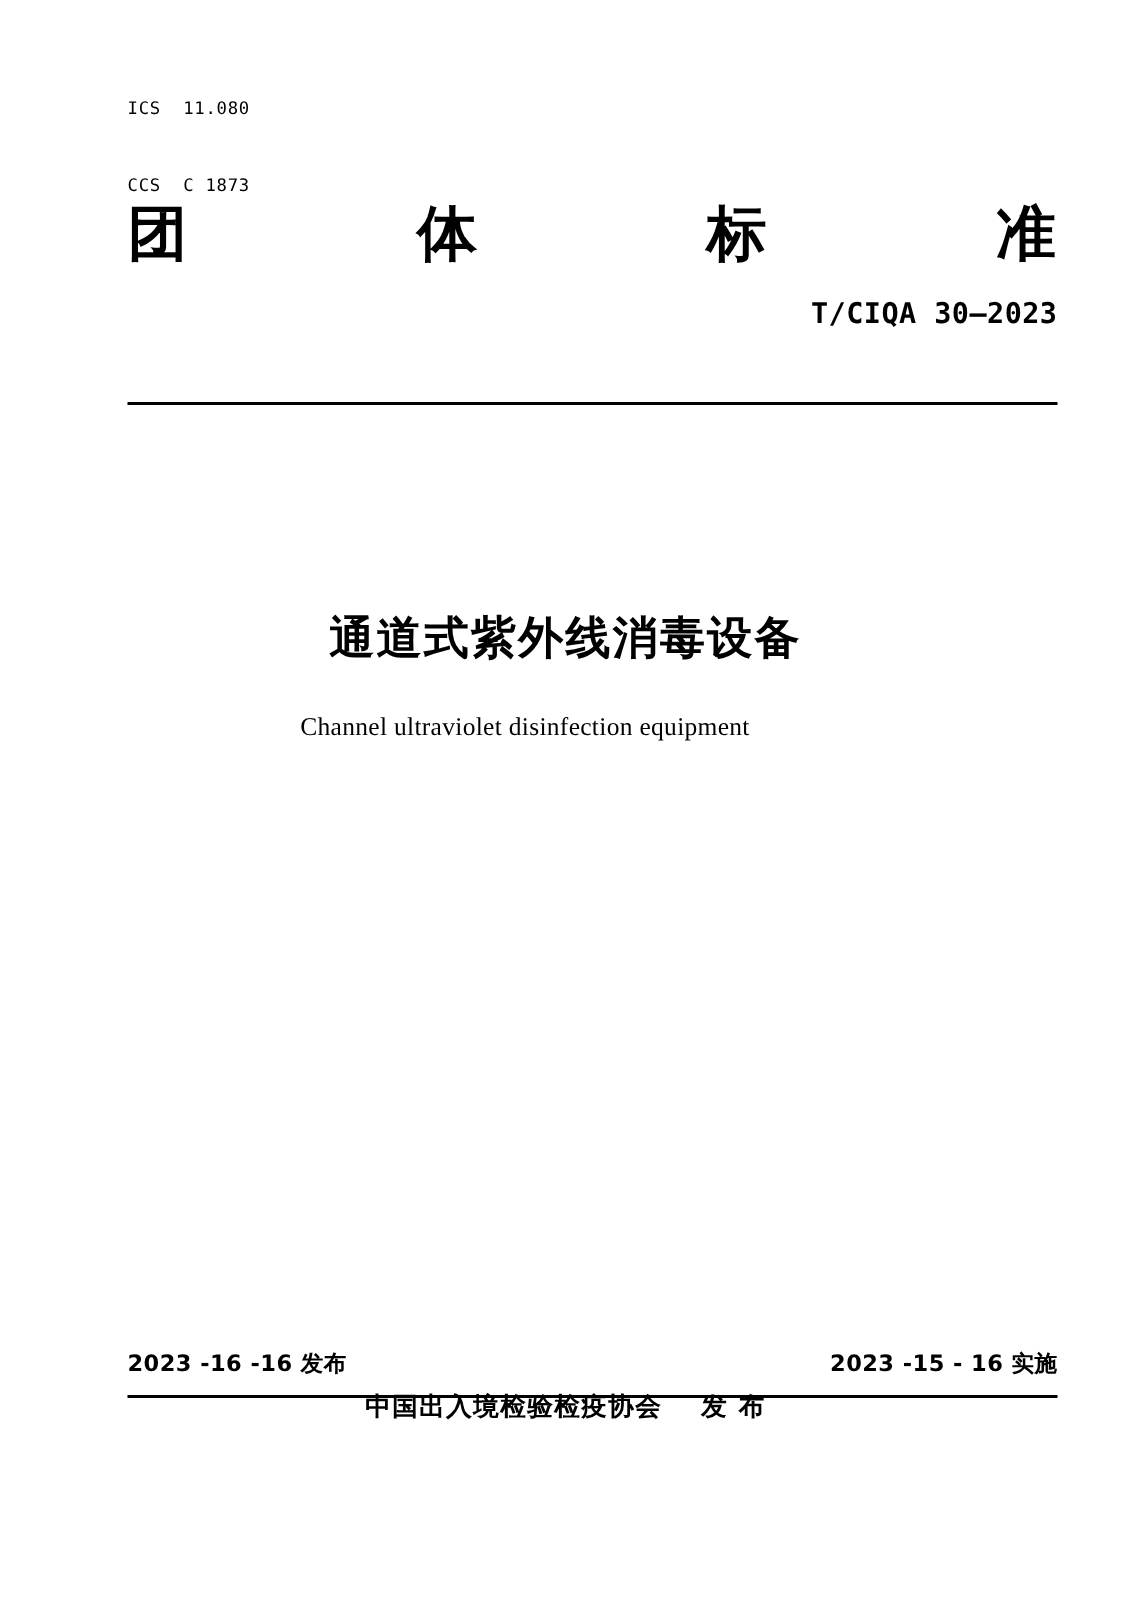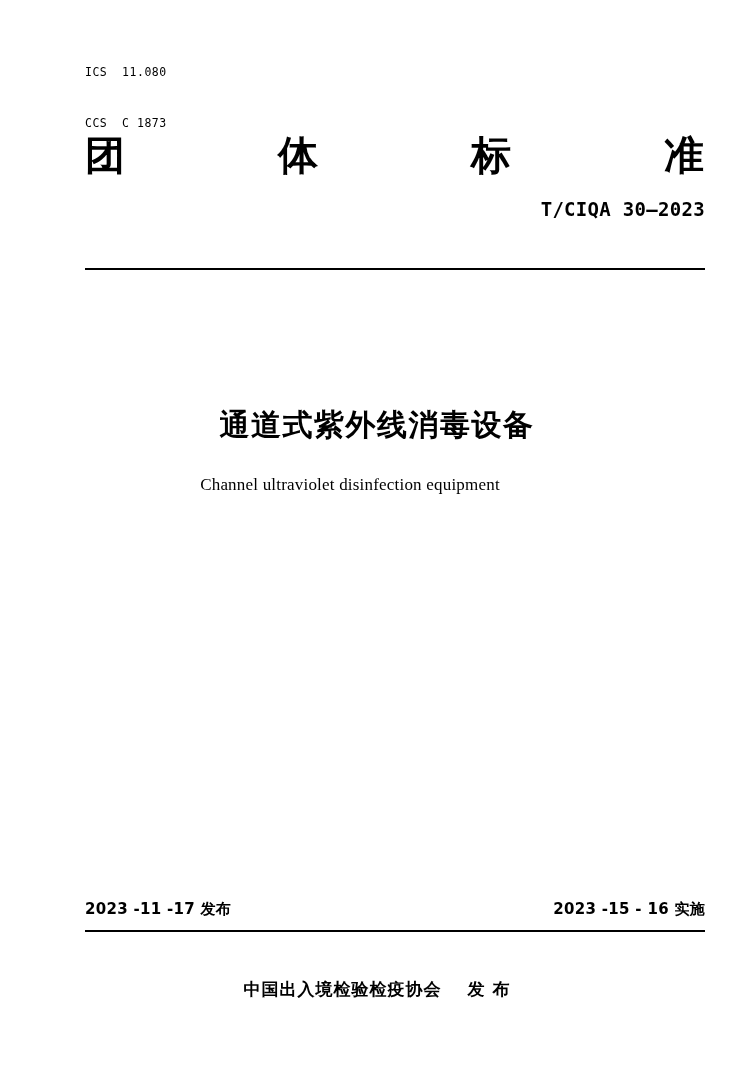--- a/index.html
+++ b/index.html
@@ -110,21 +110,21 @@
     position: absolute;
     left: 85px;
     top: 930px;
     width: 620px;
     height: 2px;
     background: #000;
   }
   .publisher {
     position: absolute;
     left: 0;
-    top: 978px;
+    top: 926px;
     width: 754px;
     text-align: center;
     font-family: "DejaVu Sans", "Liberation Sans", sans-serif;
     font-weight: bold;
     font-size: 17px;
     letter-spacing: 1px;
   }
   .publisher .pub-name { margin-right: 26px; }
 </style>
 </head>
@@ -145,21 +145,21 @@
   </div>
 
   <div class="std-number">T/CIQA 30—2023</div>
 
   <div class="rule-top"></div>
 
   <div class="title-cn">通道式紫外线消毒设备</div>
   <div class="title-en">Channel ultraviolet disinfection equipment</div>
 
   <div class="dates-row">
-    <span>2023 -11 -17 发布</span>
+    <span>2023 -16 -16 发布</span>
     <span>2023 -15 - 16 实施</span>
   </div>
 
   <div class="rule-bottom"></div>
 
   <div class="publisher">
     <span class="pub-name">中国出入境检验检疫协会</span><span>发  布</span>
   </div>
 
 </div>

